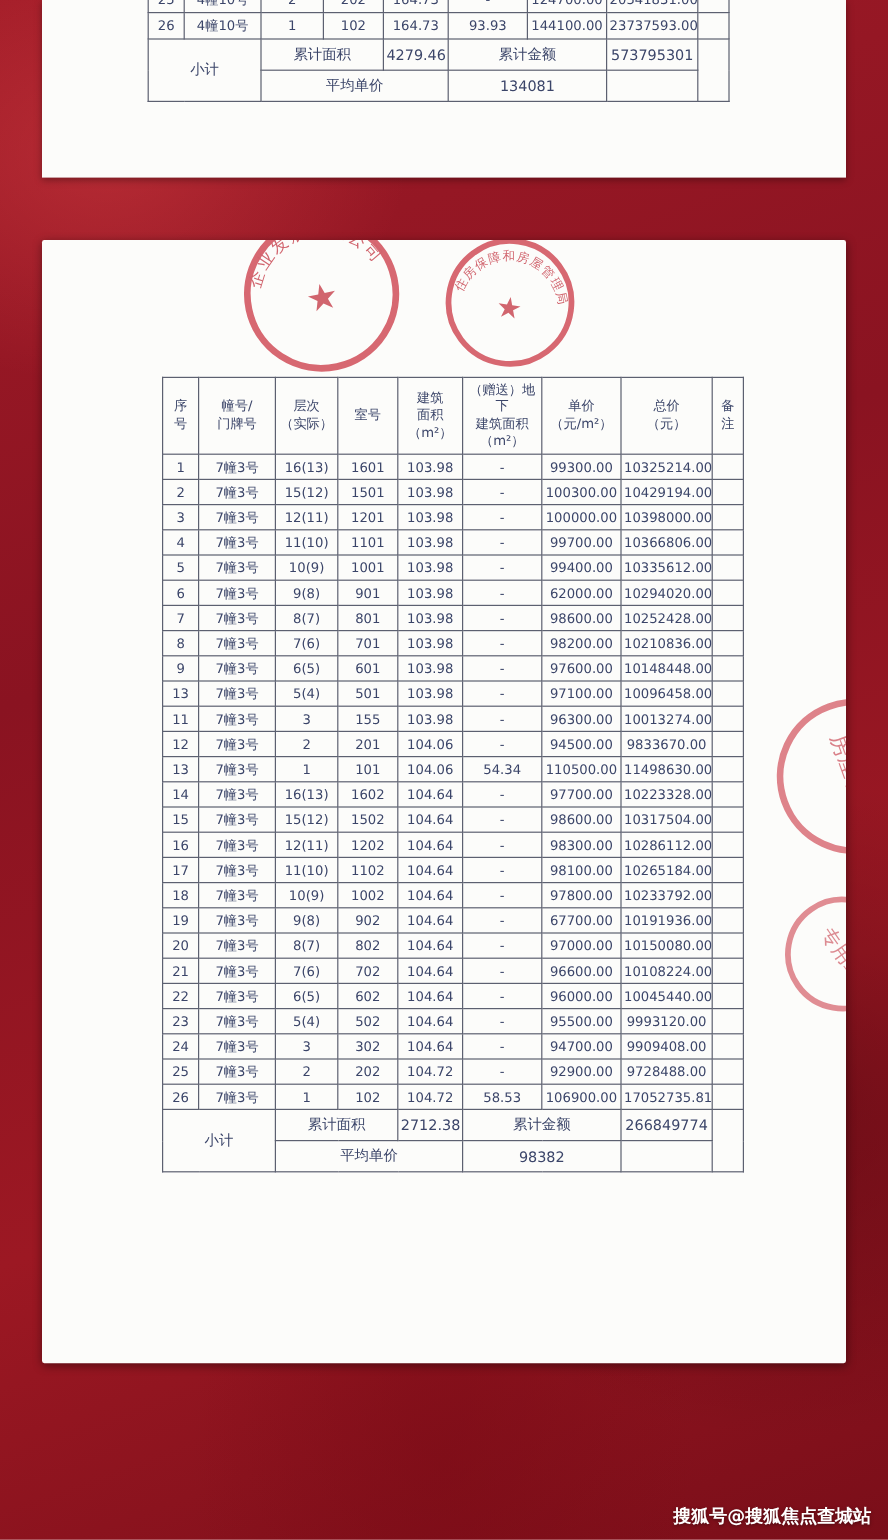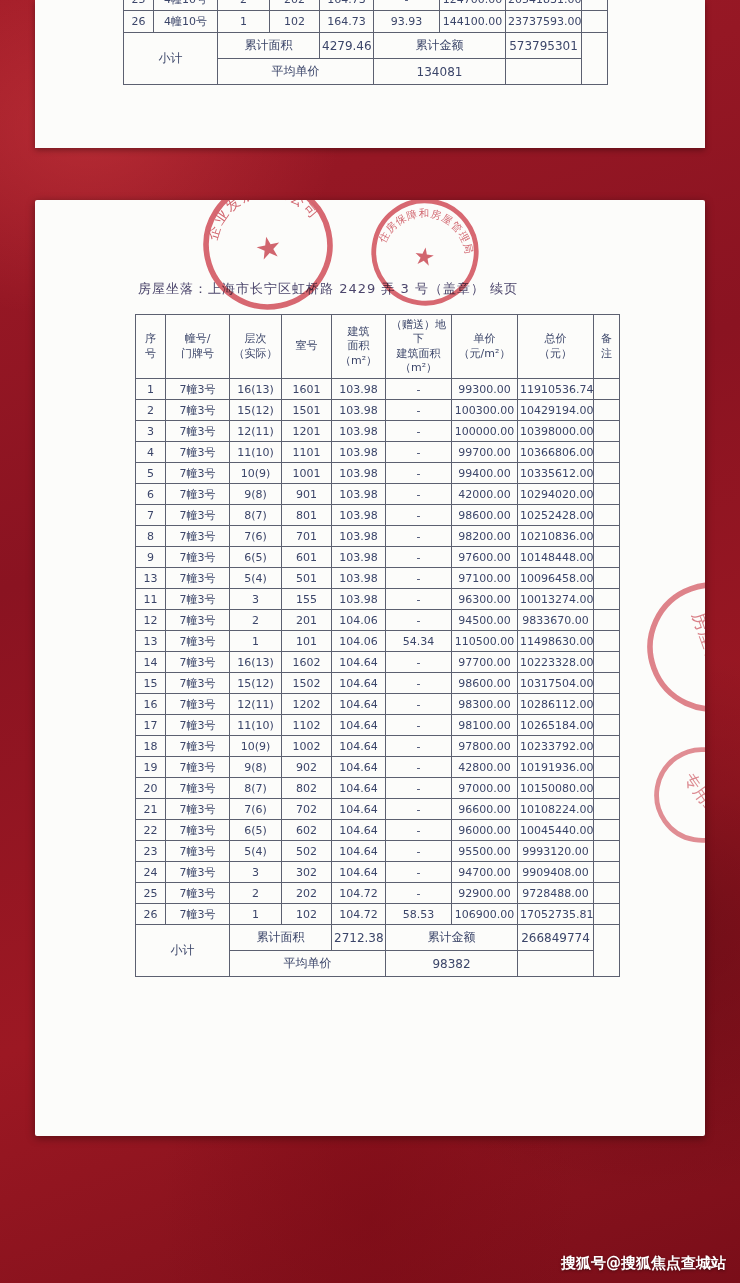--- a/index.html
+++ b/index.html
@@ -108,21 +108,20 @@
         <td colspan="3">平均单价</td>
         <td colspan="2">134081</td>
         <td></td>
       </tr>
     </tbody>
   </table>
 </div>
 
 <div class="page page-main">
 
-  <div class="address-line">房屋坐落：上海市长宁区虹桥路 2429 弄 3 号（盖章） 续页</div>
 
   <svg class="stamp stamp-a" width="150" height="150" viewBox="0 0 160 160">
     <defs>
         <path id="arc-a" d="M 24,84 A 56,56 0 0 1 136,84"></path>
       </defs>
     <circle class="stamp-ring" cx="80" cy="80" r="66" stroke-width="6"></circle>
     <text class="stamp-arc-text" font-size="15" letter-spacing="2">
       <textPath href="#arc-a" startOffset="50%" text-anchor="middle">企业发展有限公司</textPath>
     </text>
     <text class="stamp-star" x="80" y="94" font-size="32" text-anchor="middle">★</text>
@@ -186,21 +185,21 @@
     </thead>
     <tbody id="main-tbody">
         <tr>
           <td>1</td>
           <td>7幢3号</td>
           <td>16(13)</td>
           <td>1601</td>
           <td>103.98</td>
           <td>-</td>
           <td>99300.00</td>
-          <td>11910536.74</td>
+          <td>10325214.00</td>
           <td></td>
         </tr>
         <tr>
           <td>2</td>
           <td>7幢3号</td>
           <td>15(12)</td>
           <td>1501</td>
           <td>103.98</td>
           <td>-</td>
           <td>100300.00</td>
@@ -240,21 +239,21 @@
           <td>10335612.00</td>
           <td></td>
         </tr>
         <tr>
           <td>6</td>
           <td>7幢3号</td>
           <td>9(8)</td>
           <td>901</td>
           <td>103.98</td>
           <td>-</td>
-          <td>42000.00</td>
+          <td>62000.00</td>
           <td>10294020.00</td>
           <td></td>
         </tr>
         <tr>
           <td>7</td>
           <td>7幢3号</td>
           <td>8(7)</td>
           <td>801</td>
           <td>103.98</td>
           <td>-</td>
@@ -383,21 +382,21 @@
           <td>10233792.00</td>
           <td></td>
         </tr>
         <tr>
           <td>19</td>
           <td>7幢3号</td>
           <td>9(8)</td>
           <td>902</td>
           <td>104.64</td>
           <td>-</td>
-          <td>42800.00</td>
+          <td>67700.00</td>
           <td>10191936.00</td>
           <td></td>
         </tr>
         <tr>
           <td>20</td>
           <td>7幢3号</td>
           <td>8(7)</td>
           <td>802</td>
           <td>104.64</td>
           <td>-</td>

